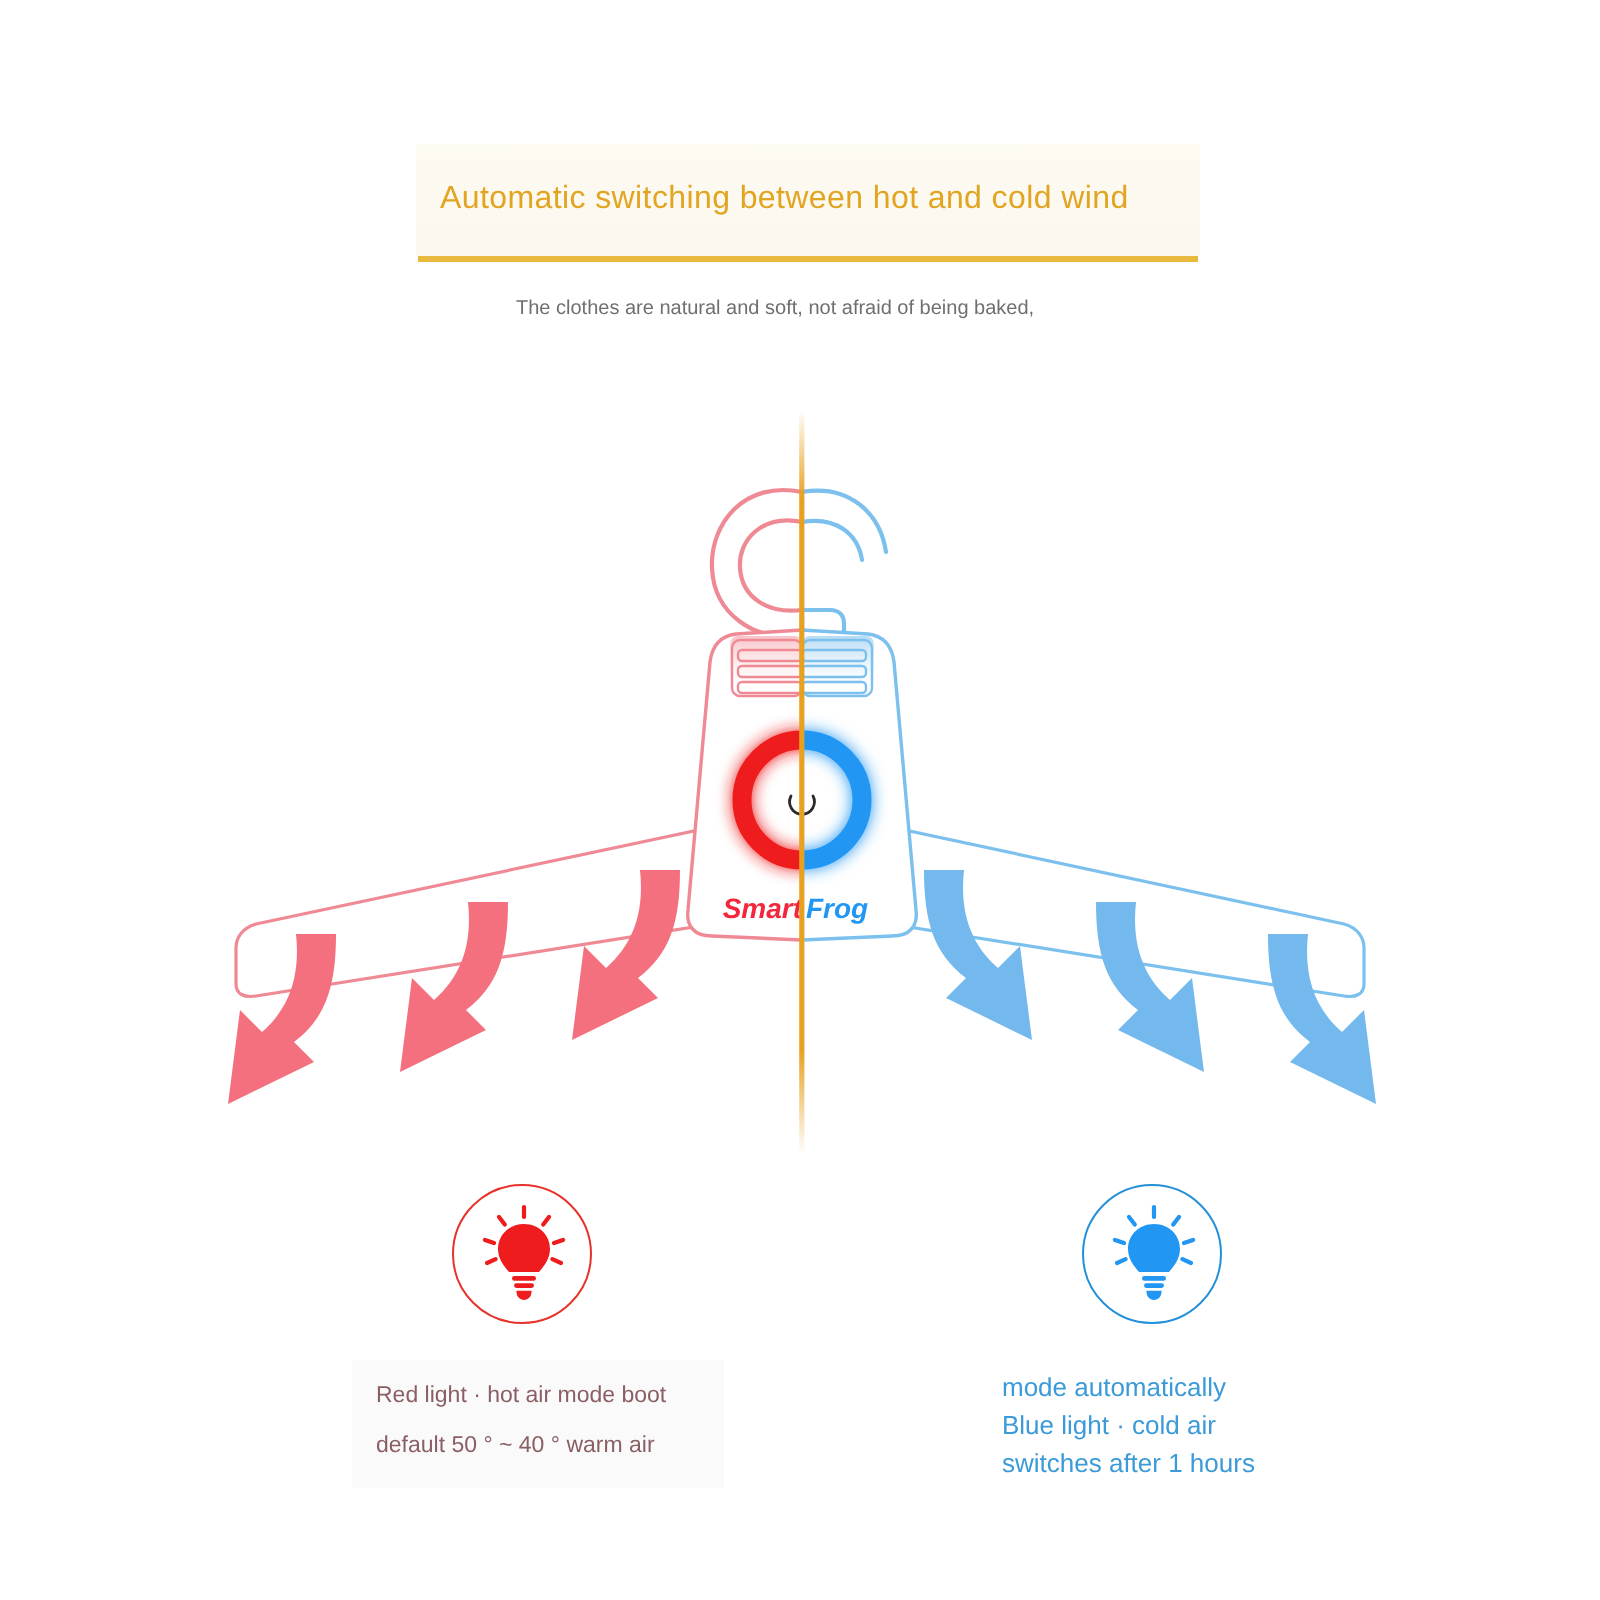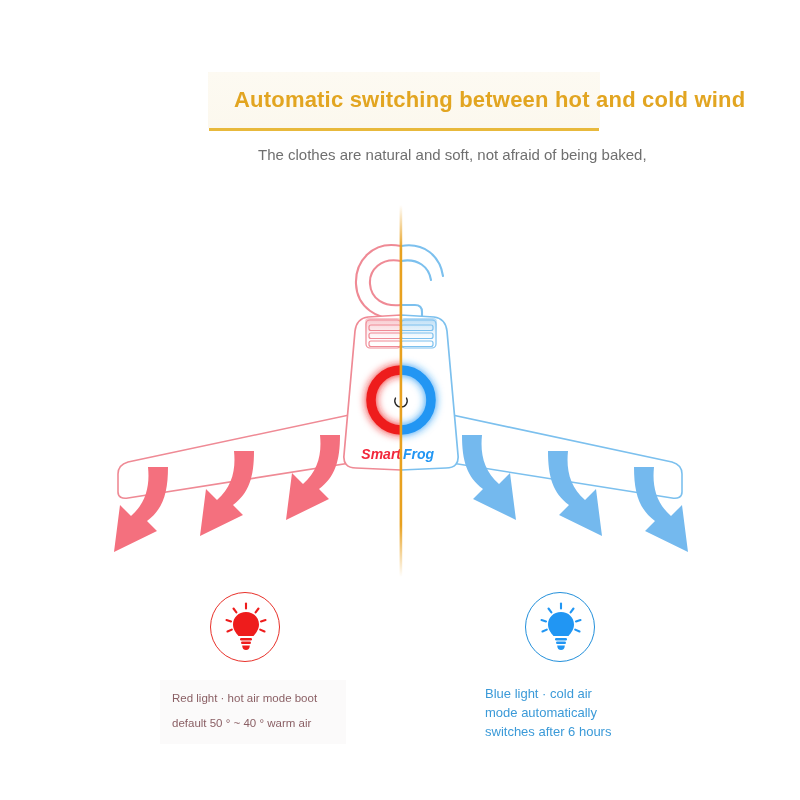--- a/index.html
+++ b/index.html
@@ -22,65 +22,64 @@
     left: 208px;
     top: 72px;
     width: 392px;
     height: 56px;
     background: linear-gradient(180deg, #fdfaf2 0%, #fcf8ee 100%);
     box-sizing: border-box;
     display: flex;
     align-items: center;
   }
   .header-title {
-    font-size: 22px;
+    font-size: 16px;
     color: #e2a521;
     letter-spacing: 0.2px;
-    padding-left: 26px;
+    padding-left: 12px;
     white-space: nowrap;
-    font-weight: bold;
   }
   .header-rule {
     position: absolute;
     left: 209px;
     top: 128px;
     width: 390px;
     height: 3px;
     background: #e8b93c;
   }
 
   
   .subtitle-block {
     position: absolute;
     left: 258px;
     top: 140px;
     width: 420px;
   }
   .subtitle-line {
-    font-size: 15px;
+    font-size: 10px;
     color: #6f6f6f;
     line-height: 30px;
     white-space: nowrap;
   }
 
   
   .illustration {
     position: absolute;
     left: 0;
     top: 0;
     width: 800px;
     height: 800px;
     pointer-events: none;
   }
 
   
   .legend {
     position: absolute;
     top: 592px;
-    left: 0;
+    left: 16px;
     width: 744px;
     height: 170px;
   }
   .legend-item {
     position: absolute;
     width: 260px;
   }
   .legend-item.red  { left: 120px; }
   .legend-item.blue { left: 440px; }
 
@@ -294,19 +293,19 @@
           <line x1="22.5" y1="15.5" x2="25.4" y2="19.3"></line>
           <line x1="47.5" y1="15.5" x2="44.6" y2="19.3"></line>
           <line x1="15.5" y1="27" x2="20" y2="28.5"></line>
           <line x1="54.5" y1="27" x2="50" y2="28.5"></line>
           <line x1="16.5" y1="38.5" x2="20.8" y2="36.6"></line>
           <line x1="53.5" y1="38.5" x2="49.2" y2="36.6"></line>
         </g>
       </svg>
     </div>
     <div class="caption blue-caption">
+      <div>mode automatically</div>
       <div>Blue light · cold air</div>
-      <div>mode automatically</div>
-      <div>switches after 6 hours</div>
+      <div>switches after 1 hours</div>
     </div>
   </div>
 
 </div>
 
 </body></html>

